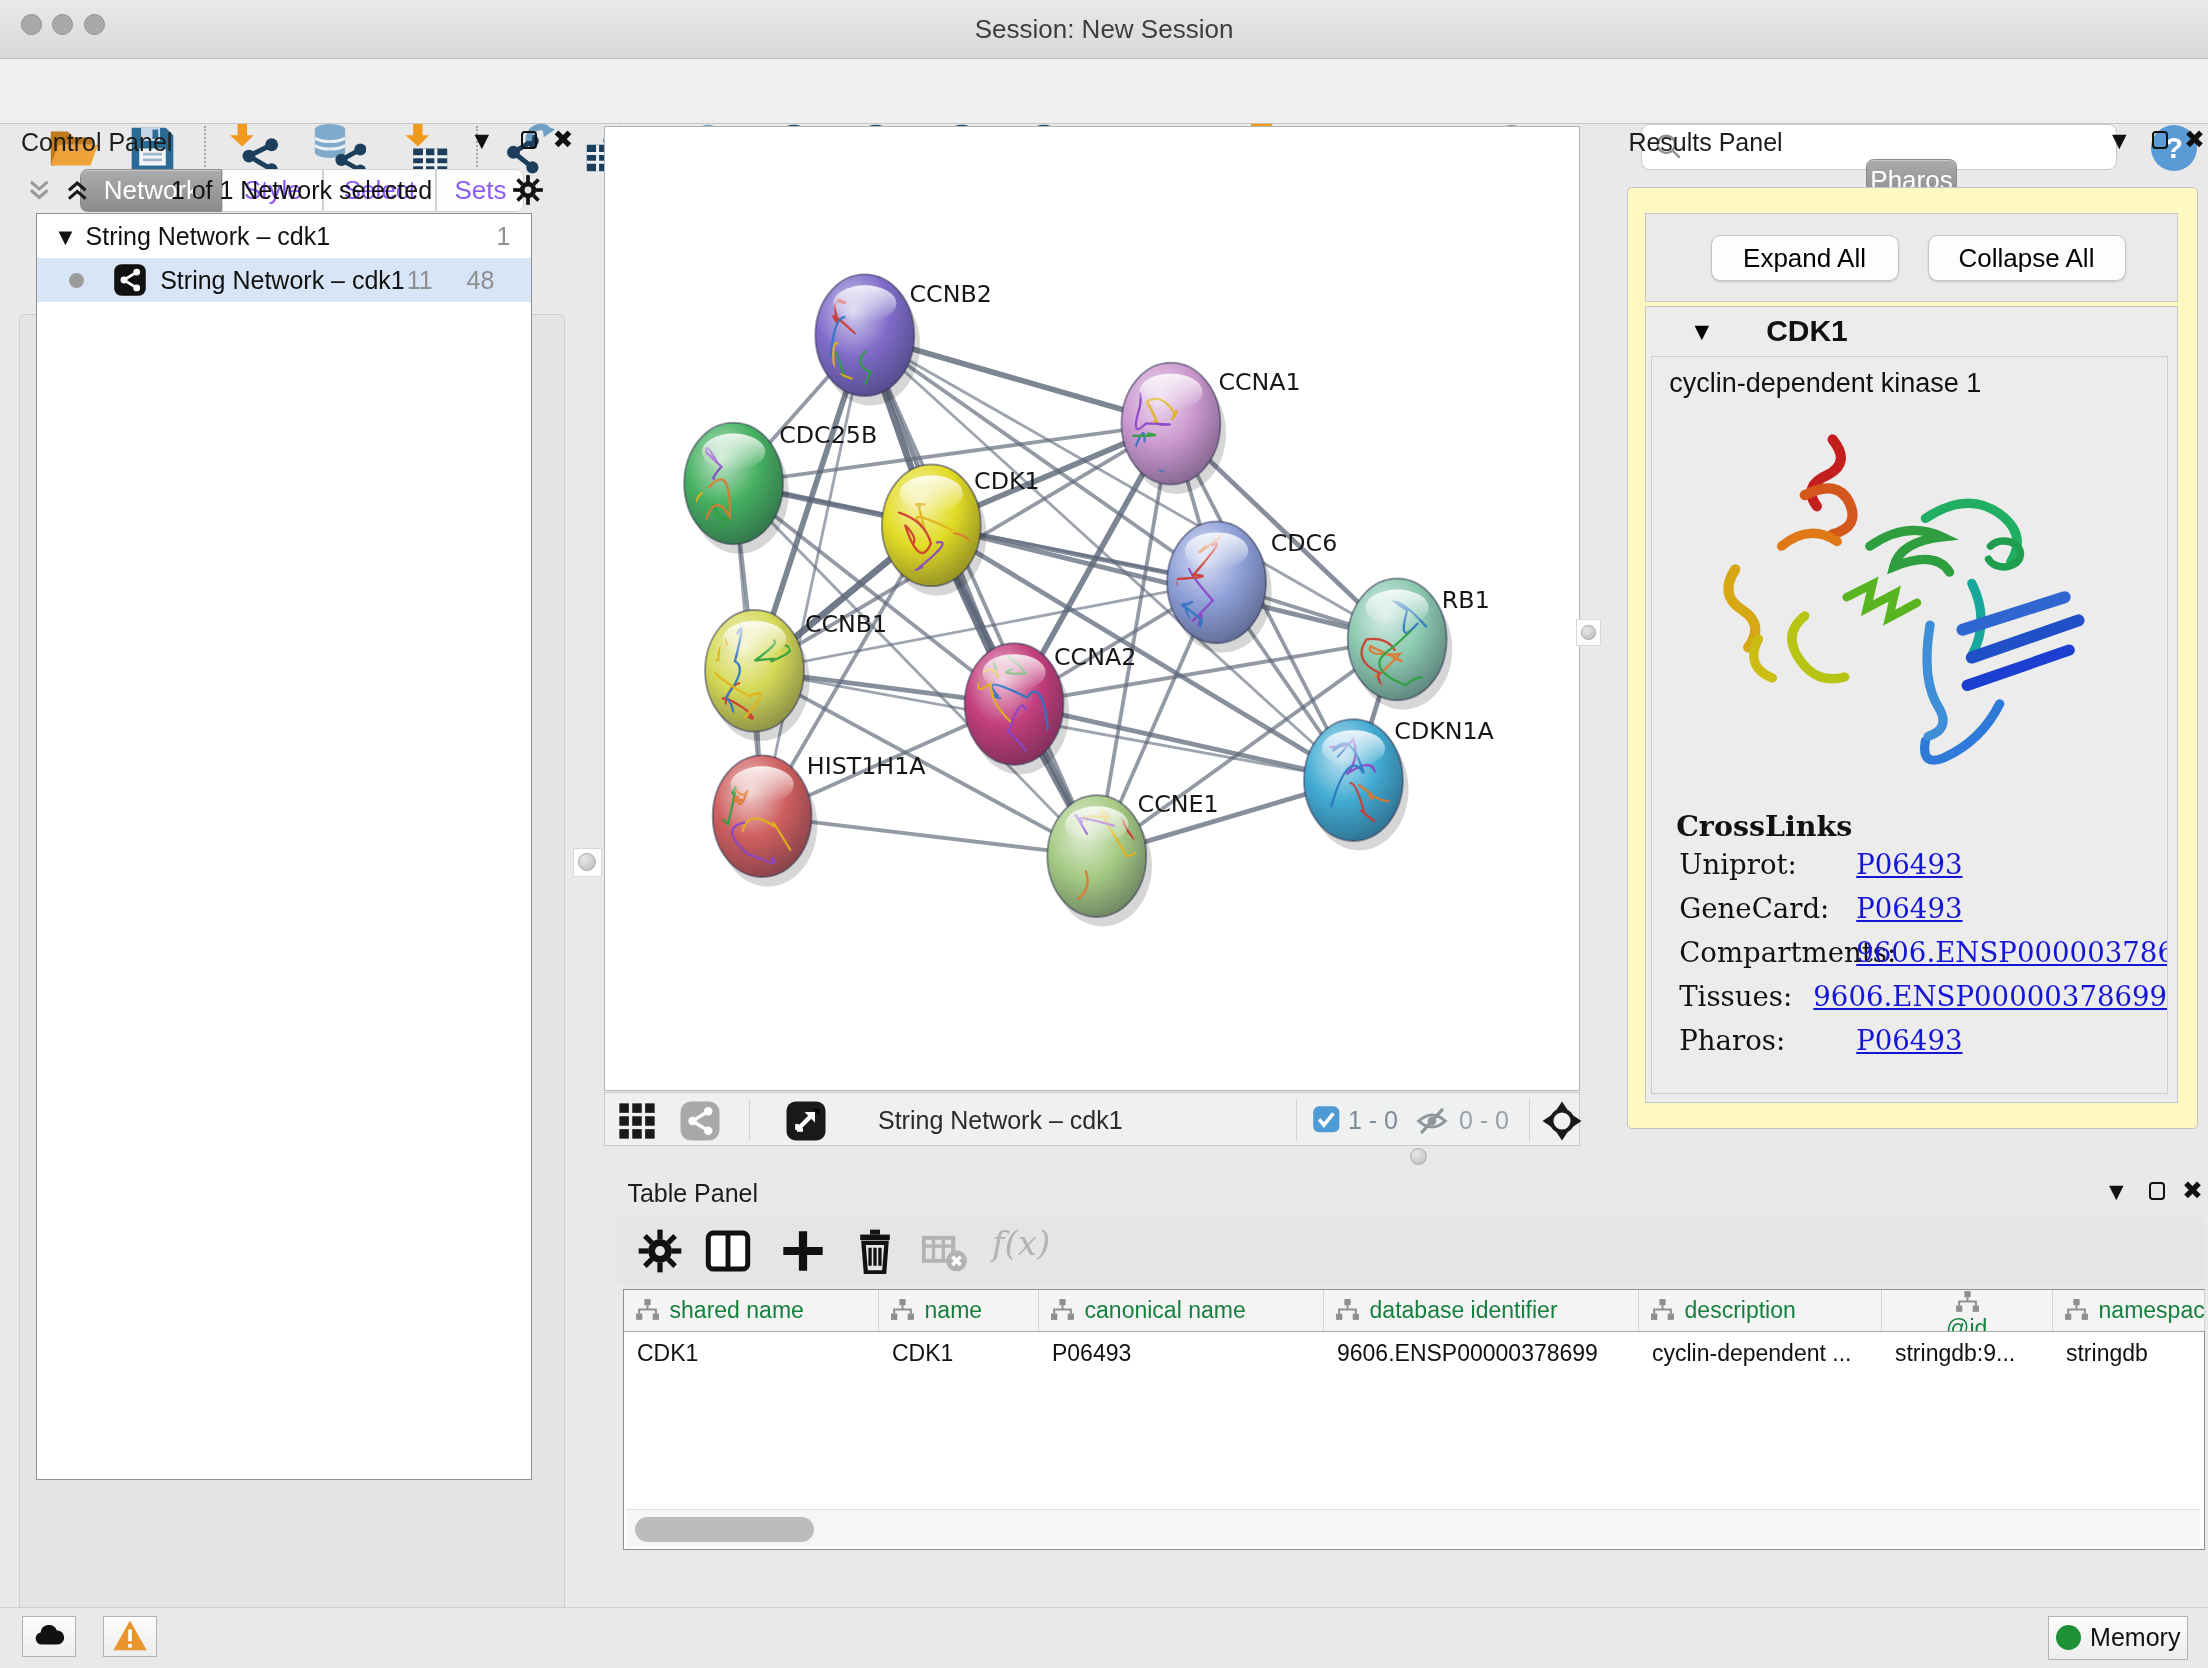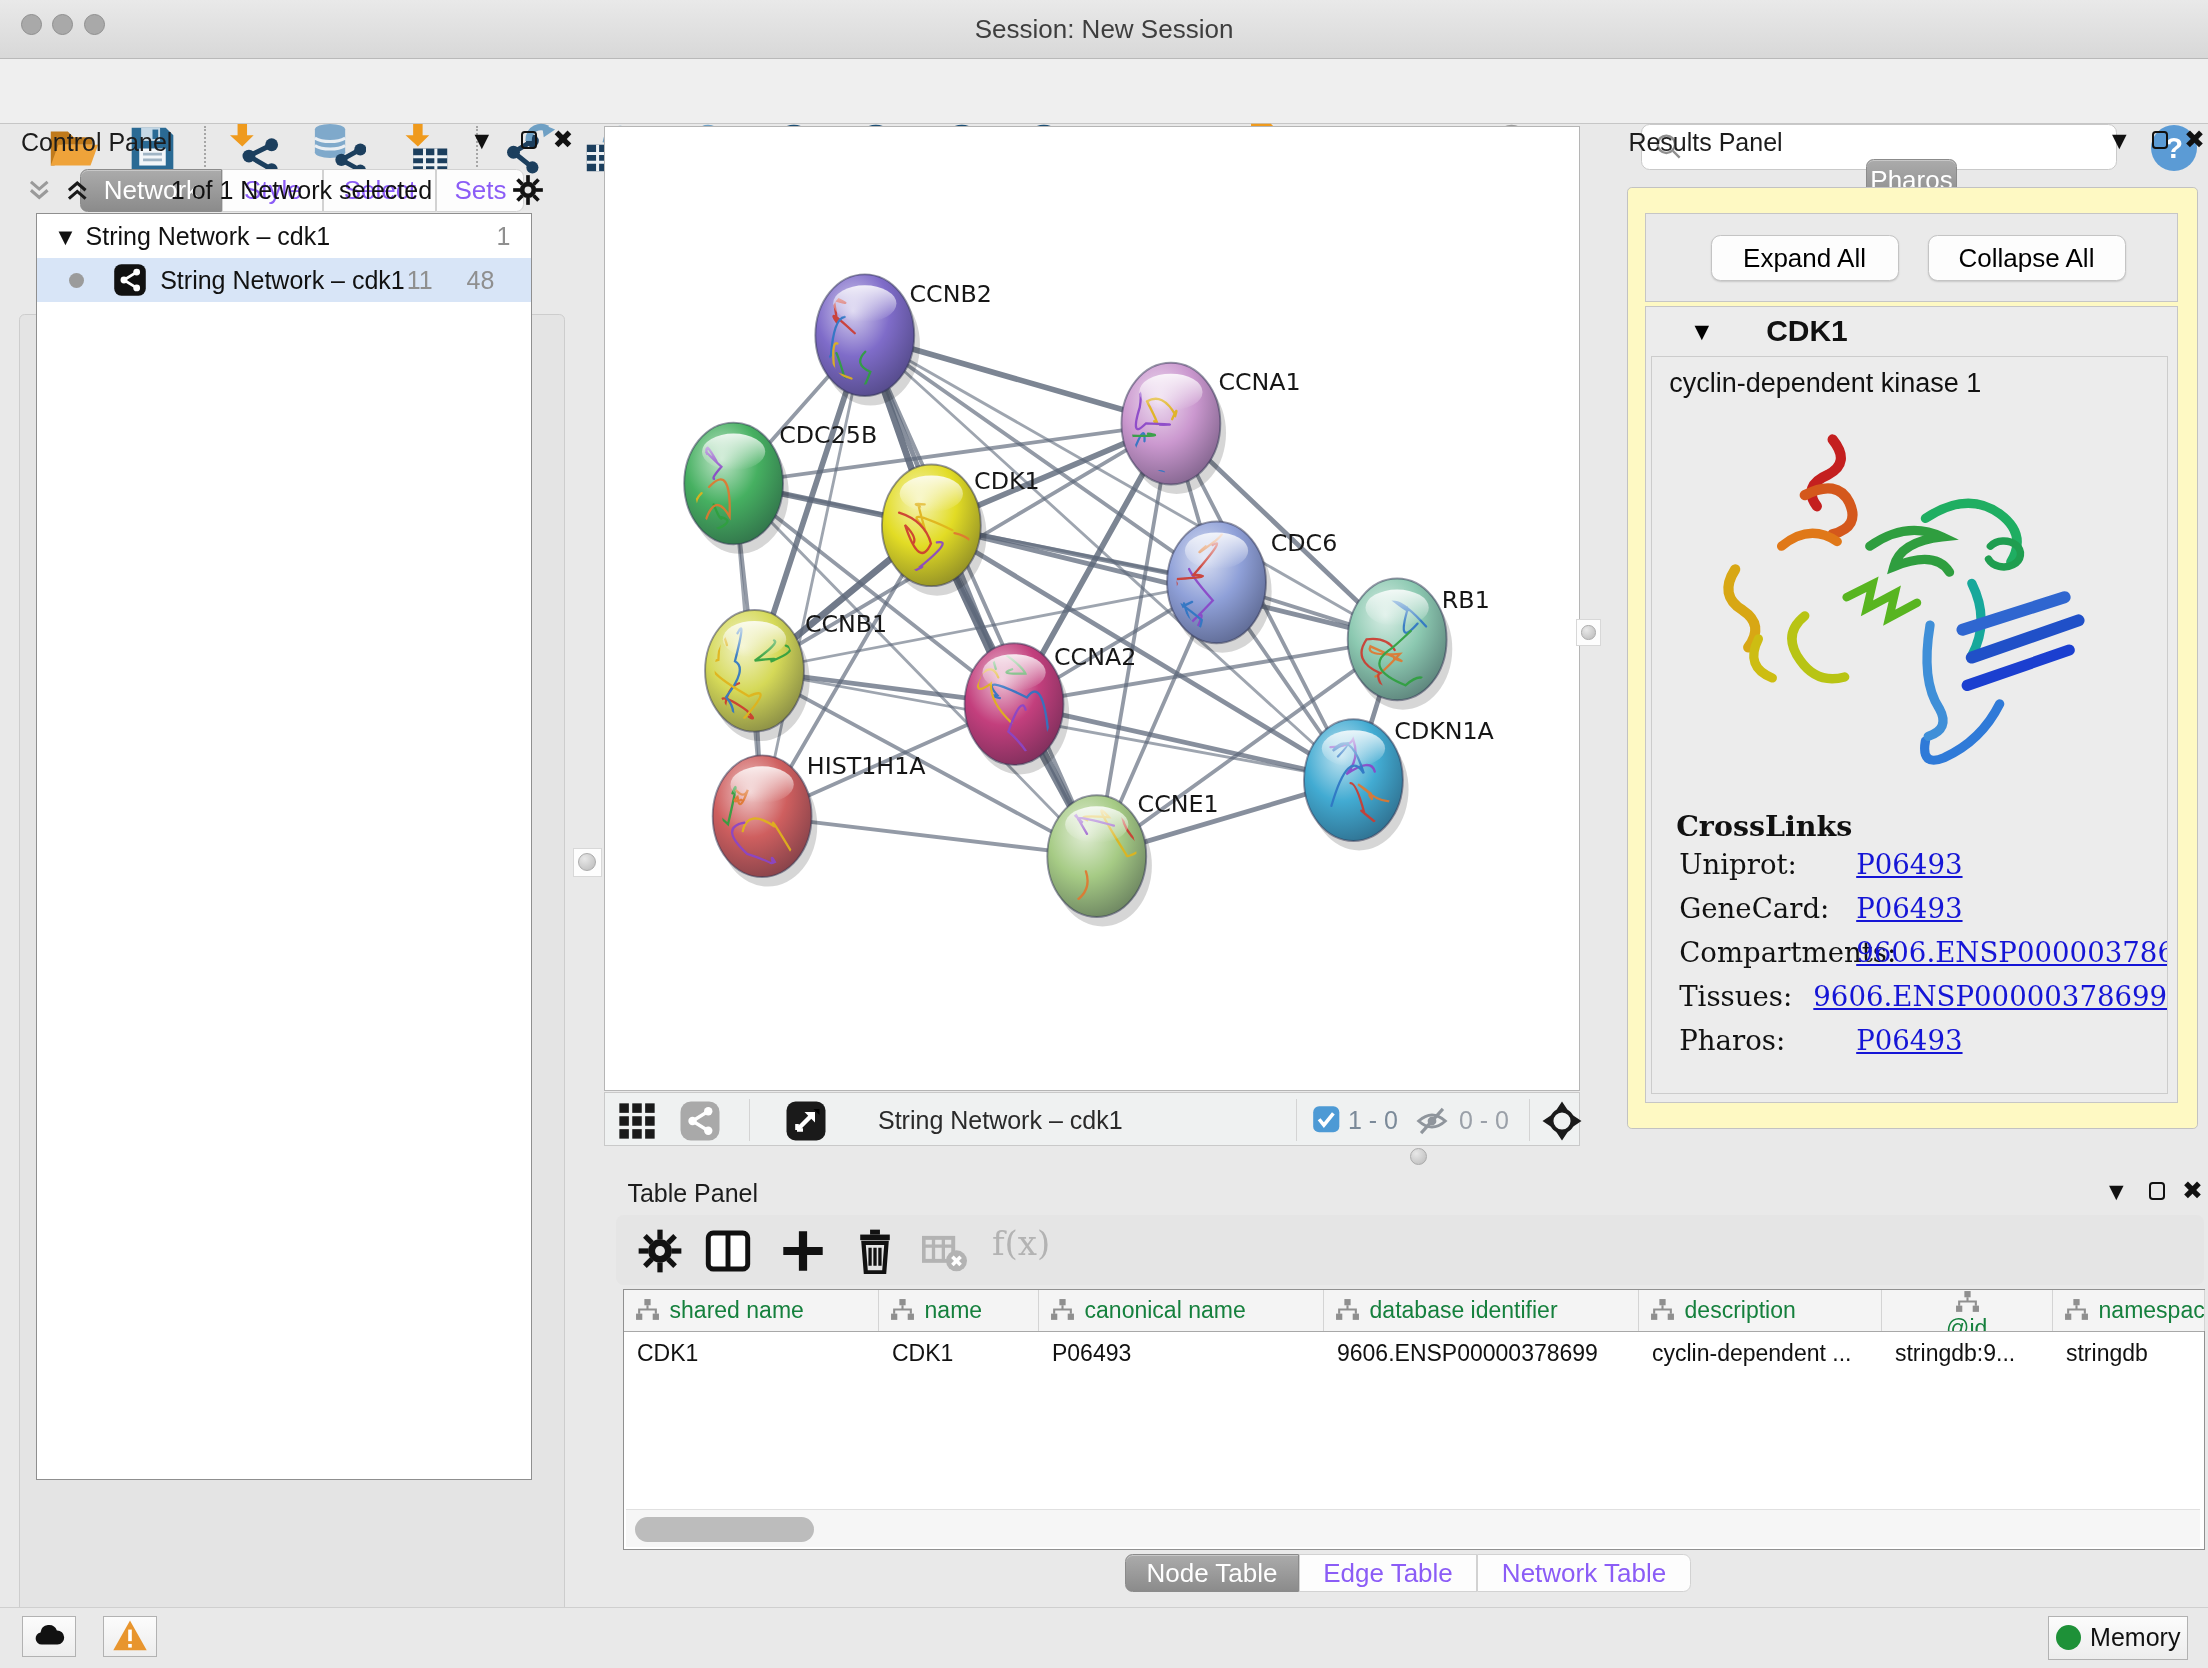--- a/index.html
+++ b/index.html
@@ -809,21 +809,21 @@
         <rect x="5" y="4" width="18" height="3.4" fill="#111"></rect>
       <path d="M7 9h14l-1.4 18H8.4z" fill="none" stroke="#111" stroke-width="2.6"></path>
       <path d="M11 12v11M14 12v11M17 12v11" stroke="#111" stroke-width="2"></path>
     </svg>
     <svg class="tp-icon" style="left:306px" viewBox="0 0 28 28">
       <rect x="1" y="6" width="18" height="14" fill="none" stroke="#b3b3b3" stroke-width="2.4"></rect>
       <path d="M1 11h18M7 6v14M13 6v14" stroke="#b3b3b3" stroke-width="2"></path>
       <circle cx="21" cy="20" r="6.4" fill="#b3b3b3"></circle>
         <path d="M18.5 17.5l5 5M23.5 17.5l-5 5" stroke="#fff" stroke-width="2.2"></path>
     </svg>
-    <span class="abs" style="left:376px;top:7.6px;font-family:'DejaVu Serif',serif;font-size:34px;color:#b3b3b3">f(x)</span>
+    <span class="abs" style="left:376px;top:7.6px;font-family:'DejaVu Serif',serif;font-style:italic;font-size:34px;color:#b3b3b3">f(x)</span>
   </div>
 
   <div id="tp-table">
     <div id="tp-header">
         <div class="th" style="width: 255px;">
           <svg width="25" height="25" viewBox="0 0 24 24">
             <g fill="#8f8f8f">
               <rect x="9" y="1" width="6" height="6"></rect>
               <rect x="1" y="15" width="6" height="6"></rect>
               <rect x="17" y="15" width="6" height="6"></rect>
@@ -906,25 +906,20 @@
         <div class="td" style="width: 315px;">9606.ENSP00000378699</div>
         <div class="td" style="width: 243px;">cyclin-dependent ...</div>
         <div class="td" style="width: 171px;">stringdb:9...</div>
         <div class="td" style="width: 152px;">stringdb</div>
       </div>
     <div id="tp-hscroll">
         <div id="tp-thumb"></div>
       </div>
   </div>
 
-  <div id="tp-tabs">
-      <div class="tab tp-tab active" style="width: 174px;">Node Table</div>
-      <div class="tab tp-tab" style="width: 178px;">Edge Table</div>
-      <div class="tab tp-tab" style="width: 214px;">Network Table</div>
-    </div>
 </div>
 
 <div id="footer">
   <div class="foot-btn" style="left:22px;width:54px">
     <svg width="34" height="34" viewBox="0 0 28 28">
       <path d="M8 21a5 5 0 0 1-1-9.9A7 7 0 0 1 20.5 9.5 4.5 4.5 0 0 1 21 21z" fill="#111"></path>
     </svg>
   </div>
   <div class="foot-btn" style="left:103px;width:54px">
     <svg width="36" height="36" viewBox="0 0 28 28">

